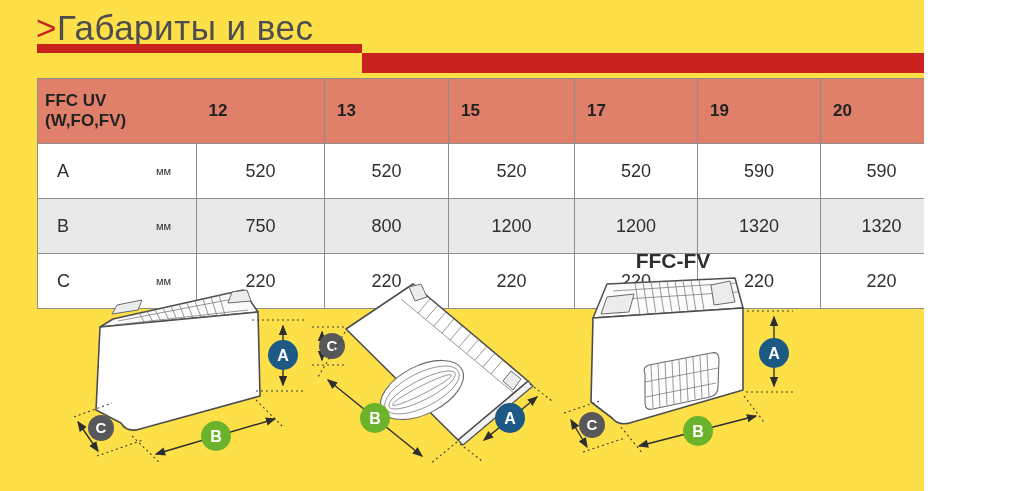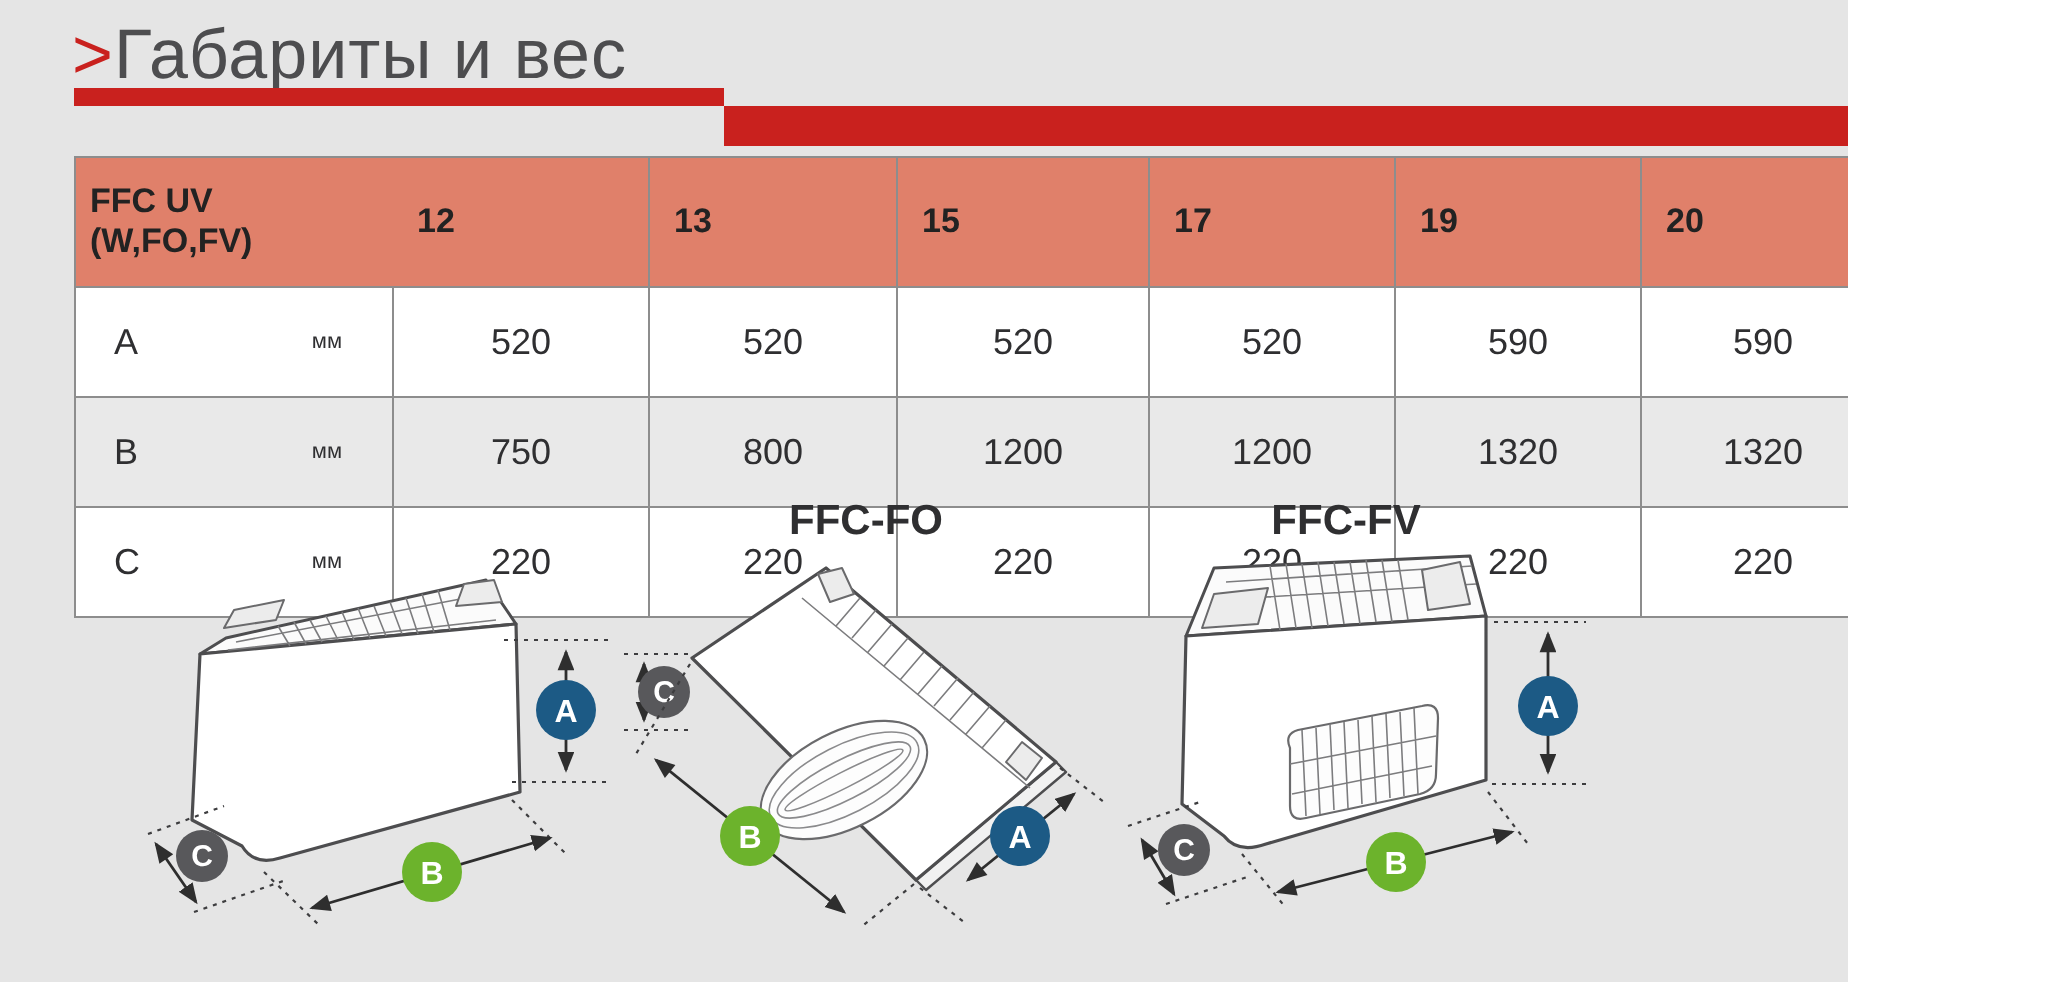--- a/index.html
+++ b/index.html
@@ -1,16 +1,16 @@
 <!DOCTYPE html>
 <html><head>
 <meta charset="utf-8">
 <style>
   html,body{margin:0;padding:0;background:#fff;}
-  .page{position:relative;width:924px;height:491px;background:#e5e5e5;overflow:hidden;
+  .page{position:relative;width:924px;height:491px;background:#fde047;overflow:hidden;
         font-family:"Liberation Sans",sans-serif;color:#2f2f31;}
 
   
   .title{position:absolute;left:36px;top:8px;font-size:35px;line-height:40px;
          font-weight:400;color:#4d4d4f;letter-spacing:0.5px;}
   .title .mark{color:#c9211e;}
   .bar-short{position:absolute;left:37px;top:44px;width:325px;height:9px;background:#c9211e;}
   .bar-long{position:absolute;left:362px;top:53px;width:641px;height:20px;background:#c9211e;}
 
   
@@ -129,21 +129,20 @@
         <td>220</td>
         <td>220</td>
         <td>220</td>
         <td>220</td>
         <td>220</td>
         <td>220</td>
       </tr>
     </tbody>
   </table>
 
-  <div class="diag-title" id="dt2">FFC-FO</div>
   <div class="diag-title" id="dt3">FFC-FV</div>
 
   <svg id="svgW" class="dsvg" width="250" height="200" viewBox="0 0 250 200">
     <path class="panel" d="M30,57 L43,49 L173,20 L188,42 Z"></path>
     <path class="face" d="M30,57 L188,42 L190,126 L70,159 Q57,163 51,153 L26,140 Z"></path>
     <path class="hatch" d="M75,53 L69,43 M83,52 L77,41 M91,51 L85,40 M99,50 L93,38 M107,50 L101,36 M115,49 L109,34 M123,48 L117,33 M131,47 L125,31 M139,47 L133,29 M147,46 L141,27 M155,45 L149,25 M48,51 L168,28 M44,55 L178,40"></path>
     <path class="cap" d="M42,44 L47,35 L72,30 L68,40 Z"></path>
     <path class="cap" d="M158,33 L162,22 L177,20 L181,31 Z"></path>
 
     <path class="dimdot" d="M182,50 L236,50 M186,121 L236,121"></path>

